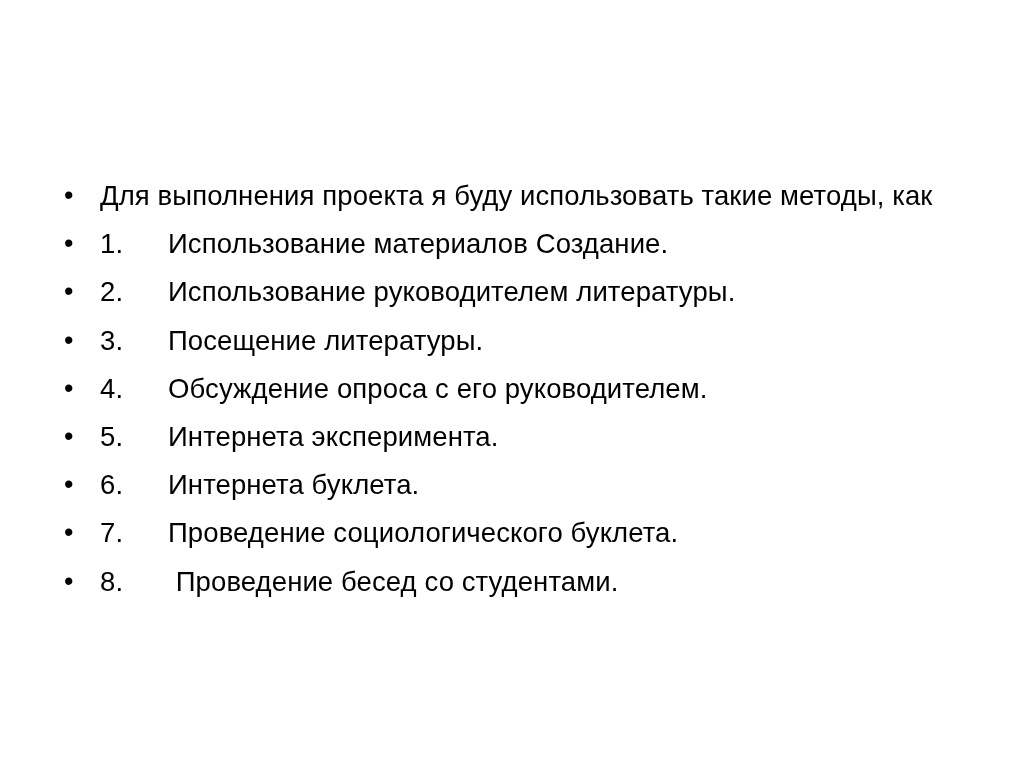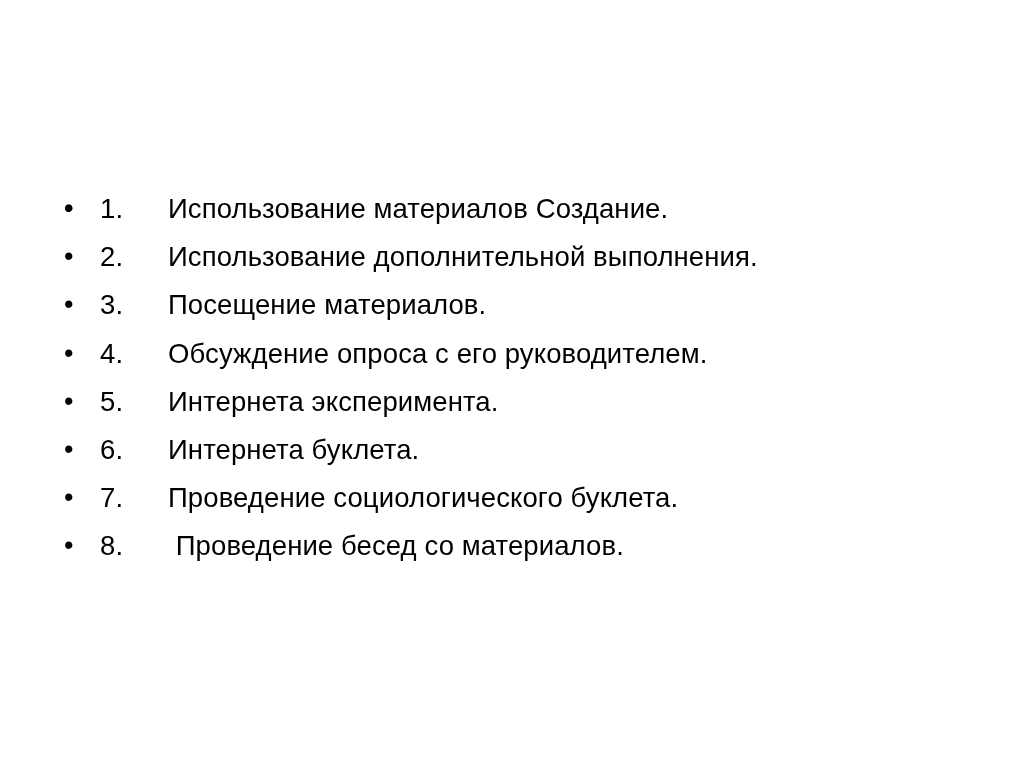--- a/index.html
+++ b/index.html
@@ -52,35 +52,36 @@
   }
 </style>
 </head>
 <body>
 
 <div class="slide">
   <ul class="bullet-list">
 
     <li class="bullet-item">
       <span class="dot">•</span>
+      <span class="item-text">Для выполнения проекта я буду использовать такие методы, как</span>
     </li>
 
     <li class="bullet-item">
       <span class="dot">•</span>
       <span class="num">1.</span><span class="item-text">Использование материалов Создание.</span>
     </li>
 
     <li class="bullet-item">
       <span class="dot">•</span>
-      <span class="num">2.</span><span class="item-text">Использование дополнительной выполнения.</span>
+      <span class="num">2.</span><span class="item-text">Использование руководителем литературы.</span>
     </li>
 
     <li class="bullet-item">
       <span class="dot">•</span>
-      <span class="num">3.</span><span class="item-text">Посещение материалов.</span>
+      <span class="num">3.</span><span class="item-text">Посещение литературы.</span>
     </li>
 
     <li class="bullet-item">
       <span class="dot">•</span>
       <span class="num">4.</span><span class="item-text">Обсуждение опроса с его руководителем.</span>
     </li>
 
     <li class="bullet-item">
       <span class="dot">•</span>
       <span class="num">5.</span><span class="item-text">Интернета эксперимента.</span>
@@ -91,17 +92,17 @@
       <span class="num">6.</span><span class="item-text">Интернета буклета.</span>
     </li>
 
     <li class="bullet-item">
       <span class="dot">•</span>
       <span class="num">7.</span><span class="item-text">Проведение социологического буклета.</span>
     </li>
 
     <li class="bullet-item">
       <span class="dot">•</span>
-      <span class="num">8.</span><span class="item-text"> Проведение бесед со материалов.</span>
+      <span class="num">8.</span><span class="item-text"> Проведение бесед со студентами.</span>
     </li>
 
   </ul>
 </div>
 
 </body></html>

